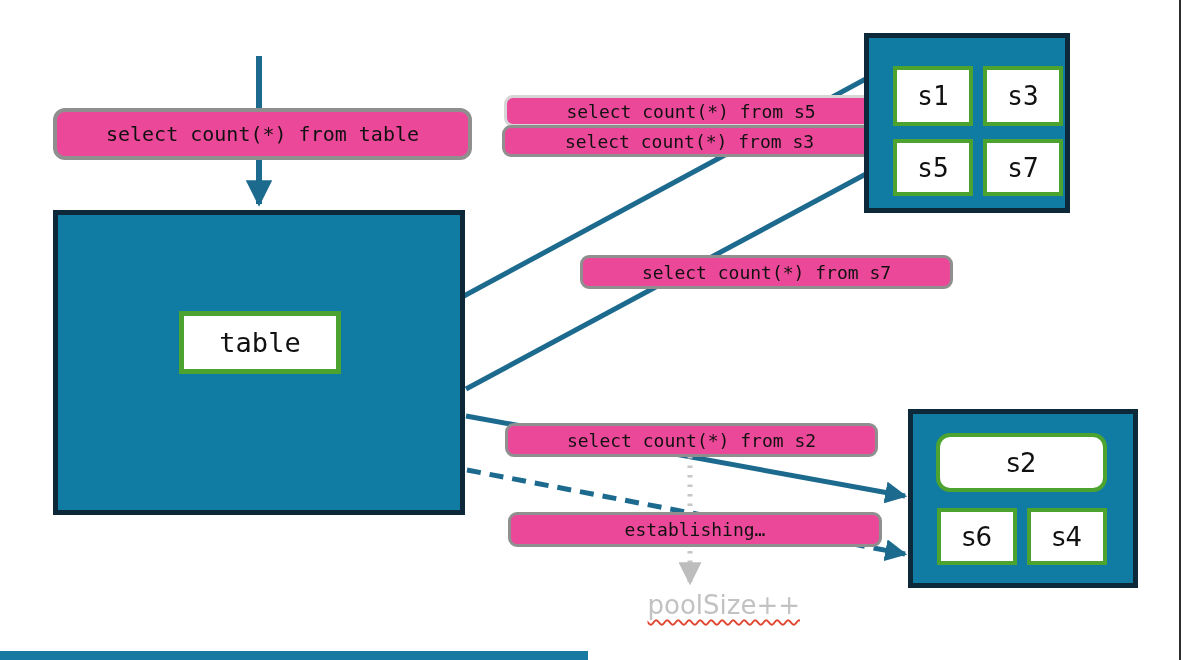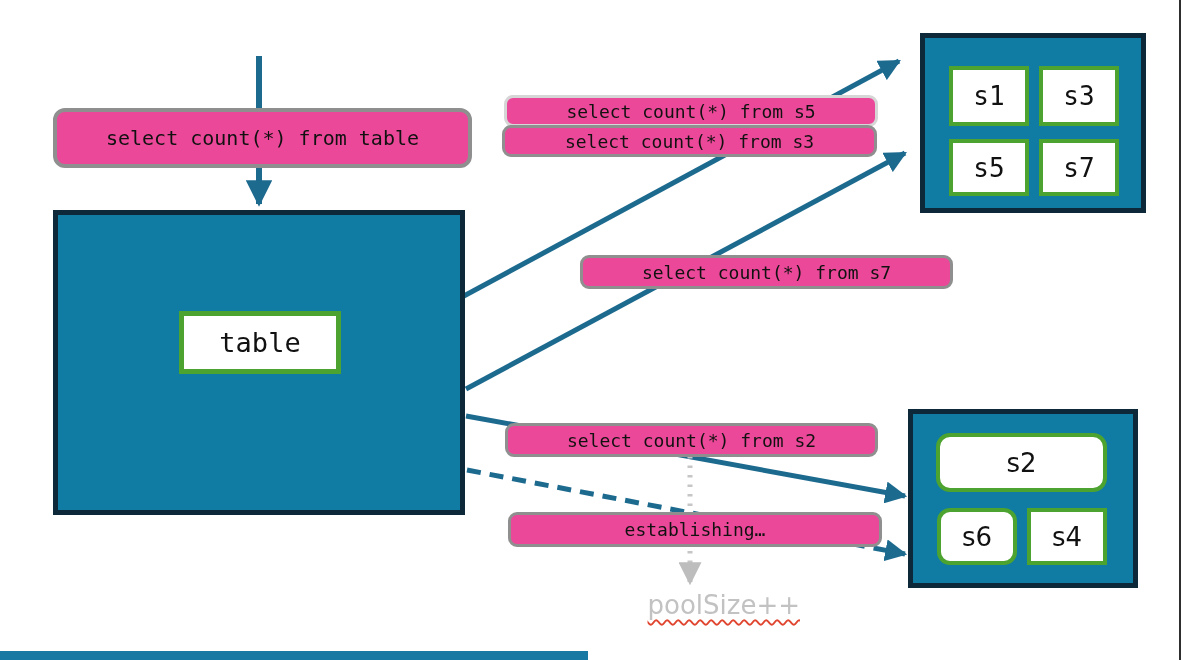--- a/index.html
+++ b/index.html
@@ -55,21 +55,21 @@
       </marker>
     </defs>
     <path d="M259,56 L259,204" stroke="#1d6a8f" stroke-width="6" fill="none" marker-end="url(#headTeal)"></path>
     <path d="M462,297 L899,61" stroke="#1d6a8f" stroke-width="5" fill="none" marker-end="url(#headTeal)"></path>
     <path d="M466,389 L905,153" stroke="#1d6a8f" stroke-width="5" fill="none" marker-end="url(#headTeal)"></path>
     <path d="M466,416 L905,496" stroke="#1d6a8f" stroke-width="5" fill="none" marker-end="url(#headTeal)"></path>
     <path d="M467,470 L905,554" stroke="#1d6a8f" stroke-width="5" fill="none" stroke-dasharray="14,9" marker-end="url(#headTeal)"></path>
     <path d="M690,456 L690,583" stroke="#c6c6c6" stroke-width="5" fill="none" stroke-dasharray="2.5,7" stroke-linecap="butt" marker-end="url(#headGray)"></path>
   </svg>
 
-  <div class="pill big" style="left:53px; top:108px; width:419px; height:60px;">
+  <div class="pill big" style="left:53px; top:108px; width:419px; height:52px;">
     <span>select count(*) from table</span>
   </div>
 
   <div class="pill light" style="left:504px; top:95px; width:374px; height:32px;">
     <span>select count(*) from s5</span>
   </div>
 
   <div class="pill" style="left:502px; top:125px; width:375px; height:32px;">
     <span>select count(*) from s3</span>
   </div>
@@ -85,40 +85,40 @@
   <div class="pill" style="left:508px; top:512px; width:374px; height:35px;">
     <span>establishing…</span>
   </div>
 
   <div class="tealbox" style="left:53px; top:210px; width:412px; height:305px;">
     <div class="shard green5" style="left:121px; top:96px; width:162px; height:63px; font-size:27px;">
       <span>table</span>
     </div>
   </div>
 
-  <div class="tealbox" style="left:920px; top:33px; width:226px; height:180px;">
+  <div class="tealbox" style="left:864px; top:33px; width:206px; height:180px;">
     <div class="shard" style="left:24px; top:28px; width:80px; height:60px;">
       <span>s1</span>
     </div>
     <div class="shard" style="left:114px; top:28px; width:80px; height:60px;">
       <span>s3</span>
     </div>
     <div class="shard" style="left:24px; top:101px; width:80px; height:57px;">
       <span>s5</span>
     </div>
     <div class="shard" style="left:114px; top:101px; width:80px; height:57px;">
       <span>s7</span>
     </div>
   </div>
 
   <div class="tealbox" style="left:908px; top:409px; width:230px; height:179px;">
     <div class="shard sans" style="left:23px; top:19px; width:171px; height:59px;border-radius:14px;">
       <span>s2</span>
     </div>
-    <div class="shard sans" style="left:24px; top:94px; width:80px; height:57px;border-radius:13px;">
+    <div class="shard sans" style="left:24px; top:94px; width:80px; height:57px;">
       <span>s6</span>
     </div>
     <div class="shard sans" style="left:114px; top:94px; width:80px; height:57px;">
       <span>s4</span>
     </div>
   </div>
 
   <div class="poolsize">
     <span>poolSize++</span>
   </div>

